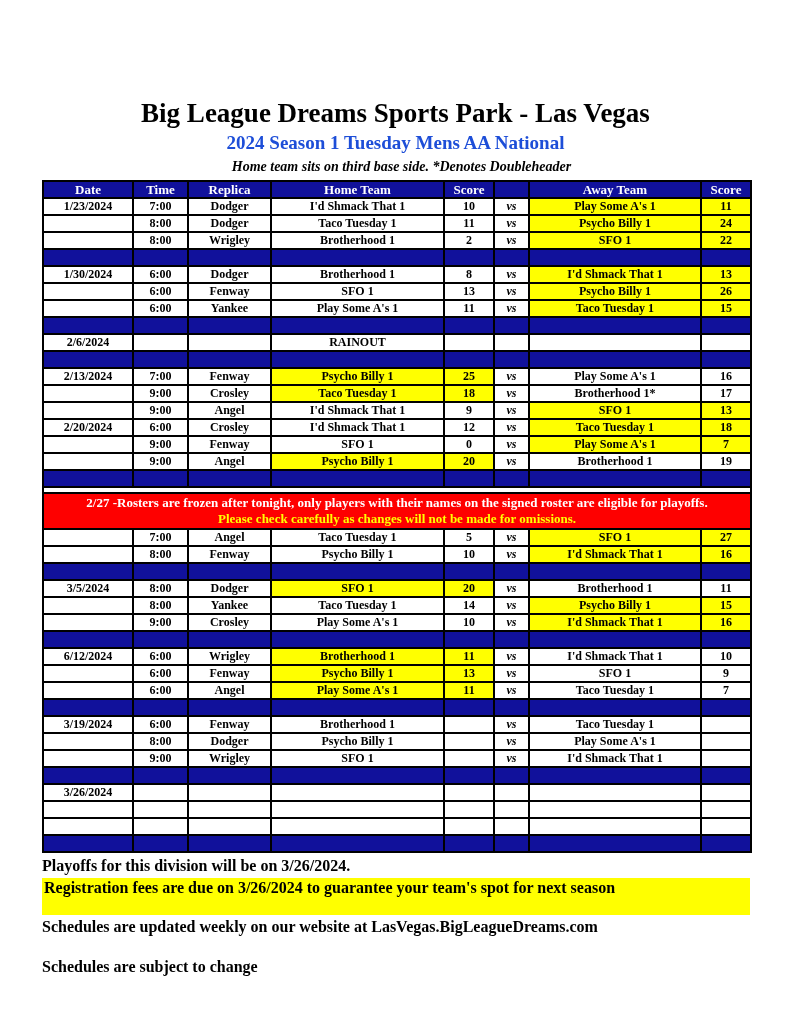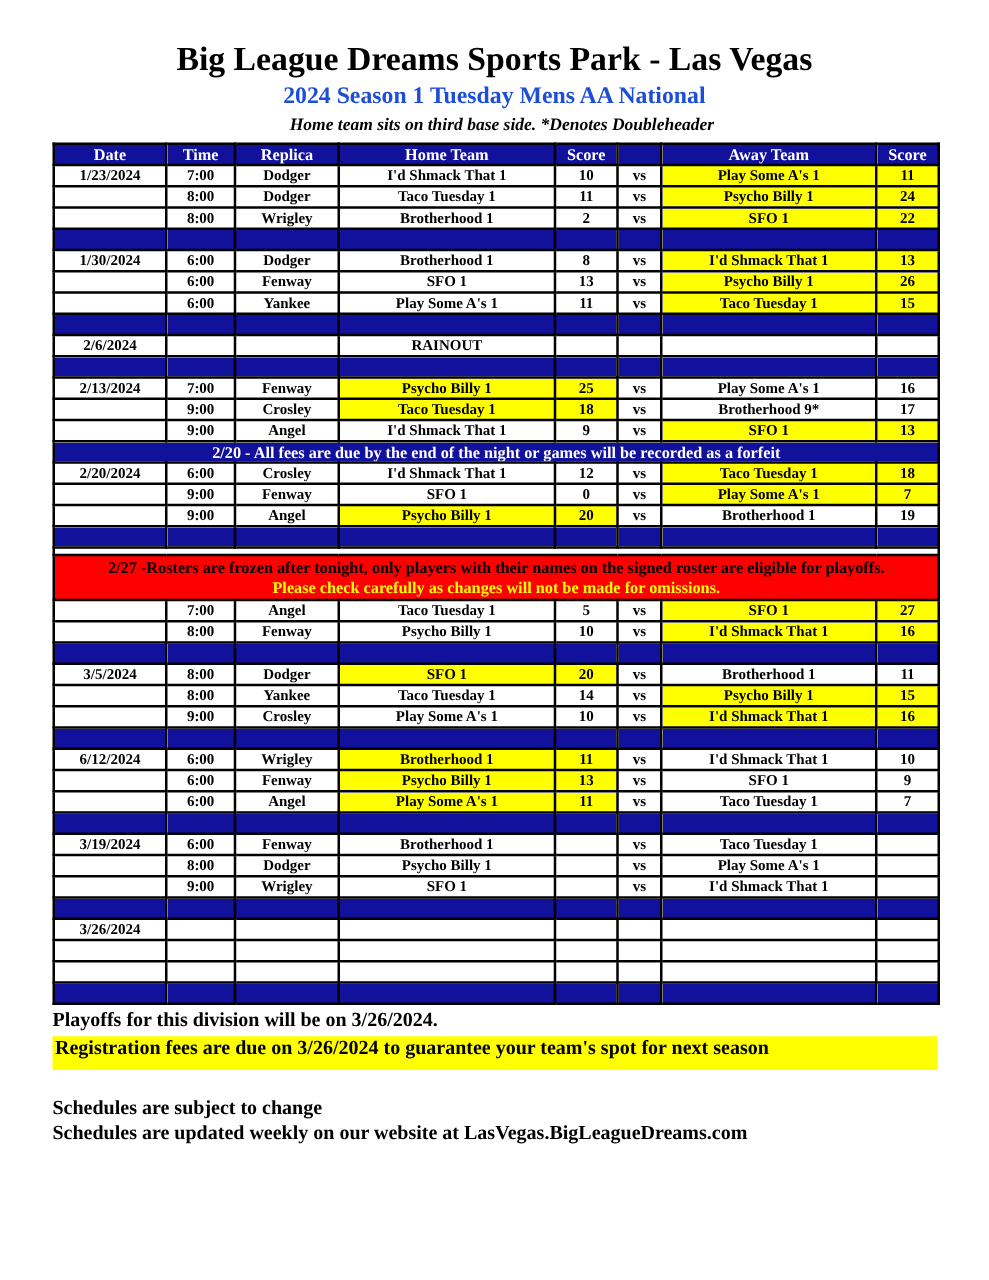--- a/index.html
+++ b/index.html
@@ -7,21 +7,21 @@
     --yellow:#ffff00;
     --red:#fe0000;
   }
   *{margin:0;padding:0;box-sizing:content-box;}
   body{
     width:791px;height:1024px;background:#ffffff;
     font-family:"Liberation Serif", serif;
     position:relative;overflow:hidden;
   }
   .title{
-    margin-top:32px;text-align:center;
+    margin-top:98px;text-align:center;
     font-weight:bold;font-size:27px;color:#000;
   }
   .subtitle{
     margin-top:3px;text-align:center;
     font-weight:bold;font-size:19px;color:#1d4ed8;
   }
   .field-note{
     margin:5px 0 5px;text-align:center;
     font-weight:bold;font-style:italic;font-size:14px;color:#000;padding-left:12px;
   }
@@ -36,36 +36,36 @@
     font-weight:bold;font-size:12px;
     text-align:center;vertical-align:middle;
     overflow:hidden;white-space:nowrap;
     color:#000;background:#fff;
   }
   th{
     background:var(--navy);color:#ffffff;font-size:13px;
   }
   td.navy{background:var(--navy);}
   td.hl{background:var(--yellow);}
-  td.vs{}
+  td.vs{font-style:italic;}
   td.note-navy{
     background:var(--navy);color:#ffffff;font-size:13px;
   }
   td.spacer{height:4px;line-height:4px;background:#fff;}
   td.note-red{
     background:var(--red);height:34px;line-height:16px;
   }
-  .red-line1{color:#000000;font-weight:bold;font-size:13px;}
+  .red-line1{color:#ffffff;font-weight:bold;font-size:13px;}
   .red-line2{color:#ffff00;font-weight:bold;font-size:13px;}
   .footer{
     margin:4px 0 0 42px;width:708px;
     font-weight:bold;color:#000;
   }
   .f-line{font-size:16px;margin-top:2px;}
-  .f-yellow{background:var(--yellow);margin:3px 0;padding:1px 4px 8px 2px;}
+  .f-yellow{background:var(--yellow);margin:3px 0;padding:1px 4px 18px 2px;}
   .f-gap{margin-top:22px;}
 </style>
 </head>
 <body>
 
 <div class="title">Big League Dreams Sports Park - Las Vegas</div>
 <div class="subtitle">2024 Season 1 Tuesday Mens AA National</div>
 <div class="field-note">Home team sits on third base side.  *Denotes Doubleheader</div>
 
 <table>
@@ -202,35 +202,32 @@
         <td>Play Some A's 1</td>
         <td>16</td>
       </tr>
       <tr>
         <td></td>
         <td>9:00</td>
         <td>Crosley</td>
         <td class="hl">Taco Tuesday 1</td>
         <td class="hl">18</td>
         <td class="vs">vs</td>
-        <td>Brotherhood 9*</td>
+        <td>Brotherhood 1*</td>
         <td>17</td>
       </tr>
       <tr>
         <td></td>
         <td>9:00</td>
         <td>Angel</td>
         <td>I'd Shmack That 1</td>
         <td>9</td>
         <td class="vs">vs</td>
         <td class="hl">SFO 1</td>
         <td class="hl">13</td>
-      </tr>
-      <tr>
-        <td class="note-navy" colspan="8">2/20 - All fees are due by the end of the night or games will be recorded as a forfeit</td>
       </tr>
       <tr>
         <td>2/20/2024</td>
         <td>6:00</td>
         <td>Crosley</td>
         <td>I'd Shmack That 1</td>
         <td>12</td>
         <td class="vs">vs</td>
         <td class="hl">Taco Tuesday 1</td>
         <td class="hl">18</td>
@@ -463,15 +460,15 @@
         <td class="navy"></td>
         <td class="navy"></td>
         <td class="navy"></td>
       </tr>
     </tbody>
 </table>
 
 <div class="footer">
   <div class="f-line">Playoffs for this division will be on 3/26/2024.</div>
   <div class="f-line f-yellow">Registration fees are due on 3/26/2024 to guarantee your team's spot for next season</div>
+  <div class="f-line">Schedules are updated weekly on our website at LasVegas.BigLeagueDreams.com</div>
   <div class="f-line f-gap">Schedules are subject to change</div>
-  <div class="f-line">Schedules are updated weekly on our website at LasVegas.BigLeagueDreams.com</div>
 </div>
 
 </body></html>

